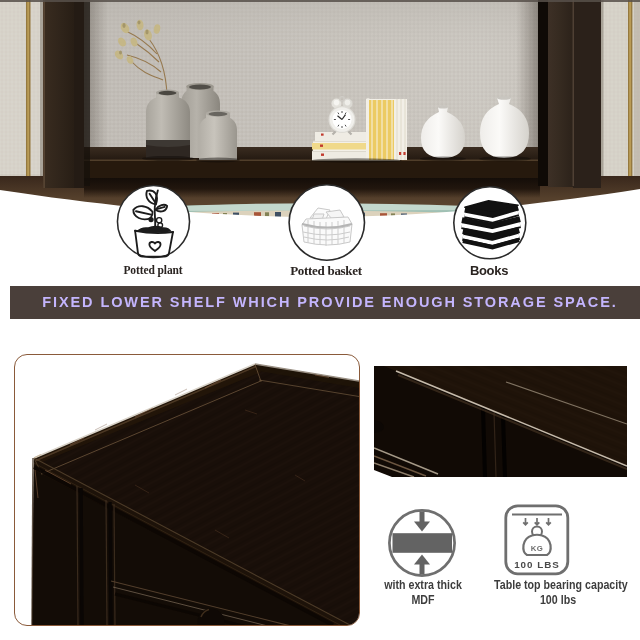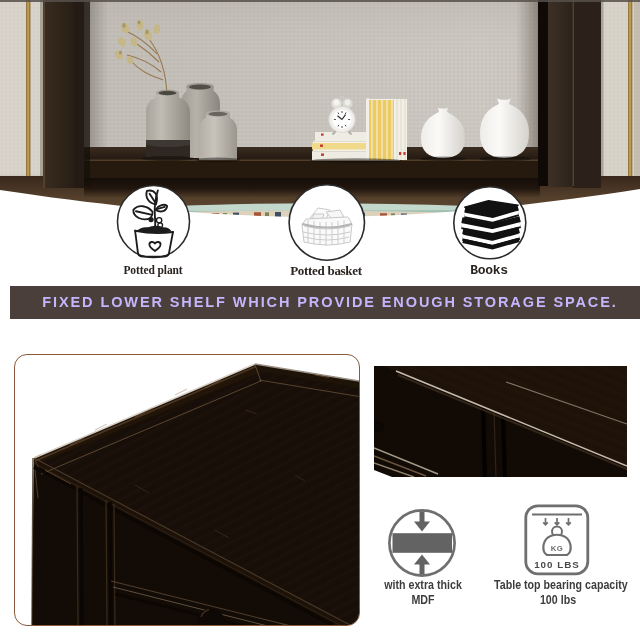--- a/index.html
+++ b/index.html
@@ -370,21 +370,21 @@
 
   <path d="M10,45.5 L40,52 L67,44.5" stroke="#111111" stroke-width="6.5" fill="none"></path>
 
   <path d="M10,51.5 L40,58 L67,50.5" stroke="#111111" stroke-width="8" fill="none"></path>
   <path d="M10,51.3 L40,57.7 L67,50.3" stroke="#ffffff" stroke-width="4" fill="none"></path>
 
   <path d="M10,55.5 L40,62 L67,54.5" stroke="#111111" stroke-width="4.5" fill="none"></path>
 </svg>
 </div>
 
-<div class="abs" style="left:429px;top:262.5px;width:120px;text-align:center;font-family:Liberation Mono, monospace;font-weight:bold;font-size:13px;letter-spacing:-0.3px;color:#2a2421;">Books</div>
+<div class="abs" style="left:429px;top:262.5px;width:120px;text-align:center;font-family:Liberation Sans, sans-serif;font-weight:bold;font-size:13px;letter-spacing:-0.3px;color:#2a2421;">Books</div>
 
 <div class="abs" style="left:10px;top:286px;width:640px;height:32.5px;background:#4a3f3a;color:#c4b5fd;
      display:flex;align-items:center;justify-content:center;font-size:14.5px;font-weight:bold;letter-spacing:1.9px;">
   FIXED LOWER SHELF WHICH PROVIDE ENOUGH STORAGE SPACE.
 </div>
 
 <div class="abs" style="left:14px;top:354px;width:344px;height:270px;border:1px solid #8a5a3a;border-radius:13px;overflow:hidden;background:#ffffff;">
 <svg width="344" height="270" viewBox="0 0 344 270">
   <defs>
     <pattern id="grain1" width="9" height="9" patternUnits="userSpaceOnUse" patternTransform="rotate(-28)">
@@ -506,21 +506,21 @@
     <rect x="32.5" y="3.5" width="5" height="11"></rect>
     <path d="M27,13.5 L43,13.5 L35,23.5 Z"></path>
     <rect x="32.5" y="55.5" width="5" height="11"></rect>
     <path d="M27,56.5 L43,56.5 L35,46.5 Z"></path>
   </g>
 </svg>
 </div>
 
 <div class="abs" style="left:352px;top:578px;width:142px;text-align:center;font-size:13.5px;font-weight:bold;color:#3d3d3d;line-height:14.6px;transform:scaleX(0.79);transform-origin:center;">with extra thick<br>MDF</div>
 
-<div class="abs" style="left:524px;top:504px;">
+<div class="abs" style="left:504px;top:504px;">
 <svg width="66" height="72" viewBox="0 0 66 72">
 
   <rect x="1.8" y="1.8" width="62" height="68" rx="12" fill="#ffffff" stroke="#6f6f6f" stroke-width="2.8"></rect>
 
   <path d="M8,10.5 H58" stroke="#6f6f6f" stroke-width="2"></path>
 
   <g stroke="#6f6f6f" stroke-width="1.7" fill="none">
     <path d="M21.5,14 v6.5 M19.2,18.3 L21.5,20.8 L23.8,18.3"></path>
     <path d="M33,14 v6.5 M30.7,18.3 L33,20.8 L35.3,18.3"></path>
     <path d="M44.5,14 v6.5 M42.2,18.3 L44.5,20.8 L46.8,18.3"></path>

